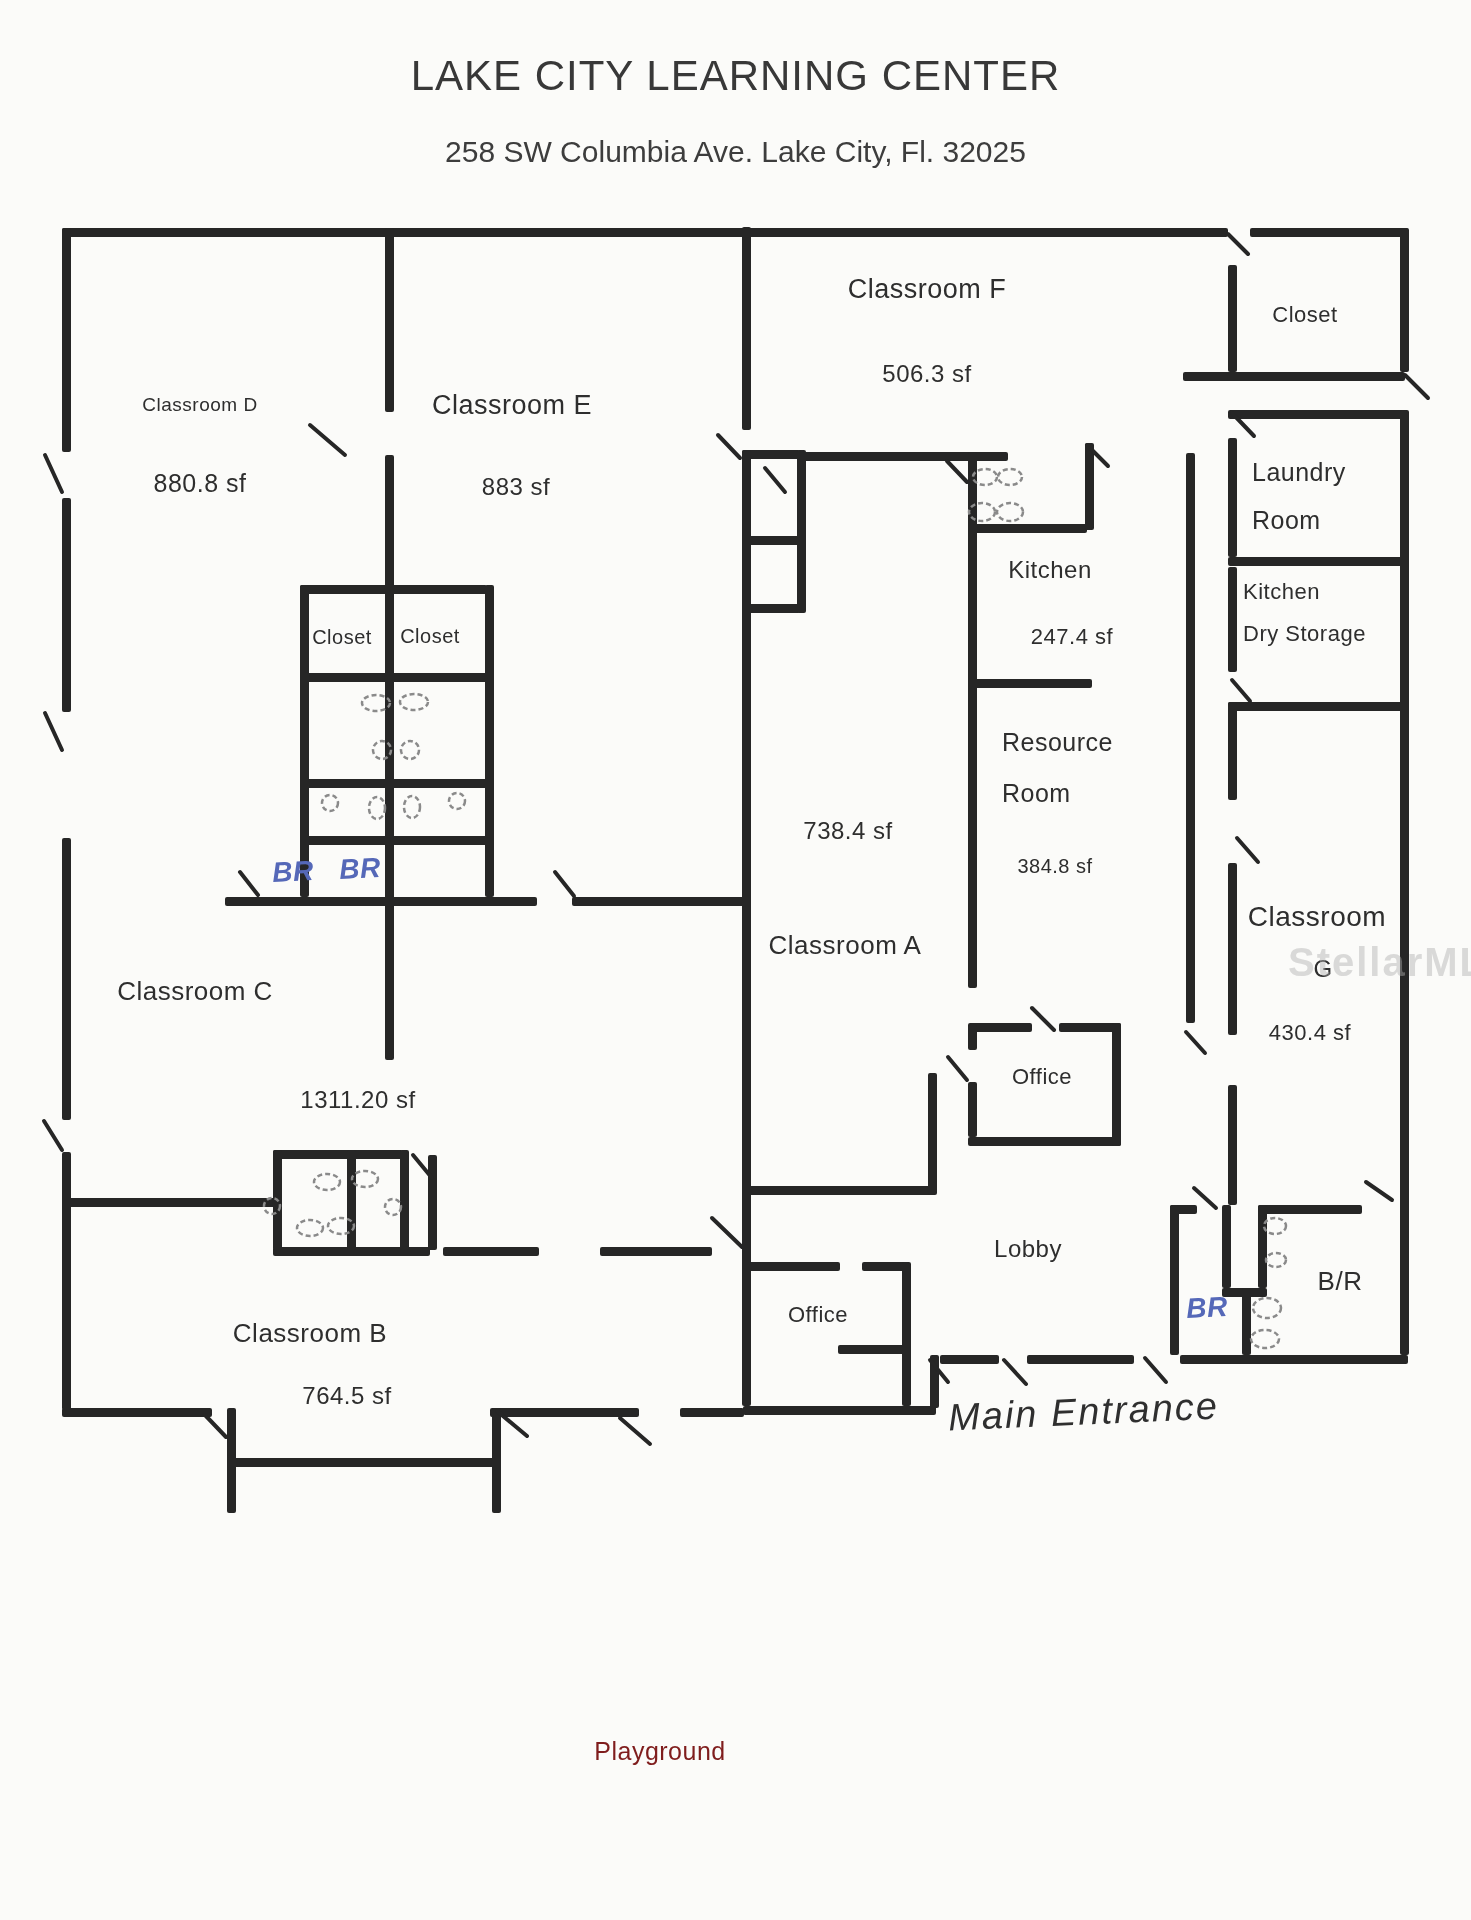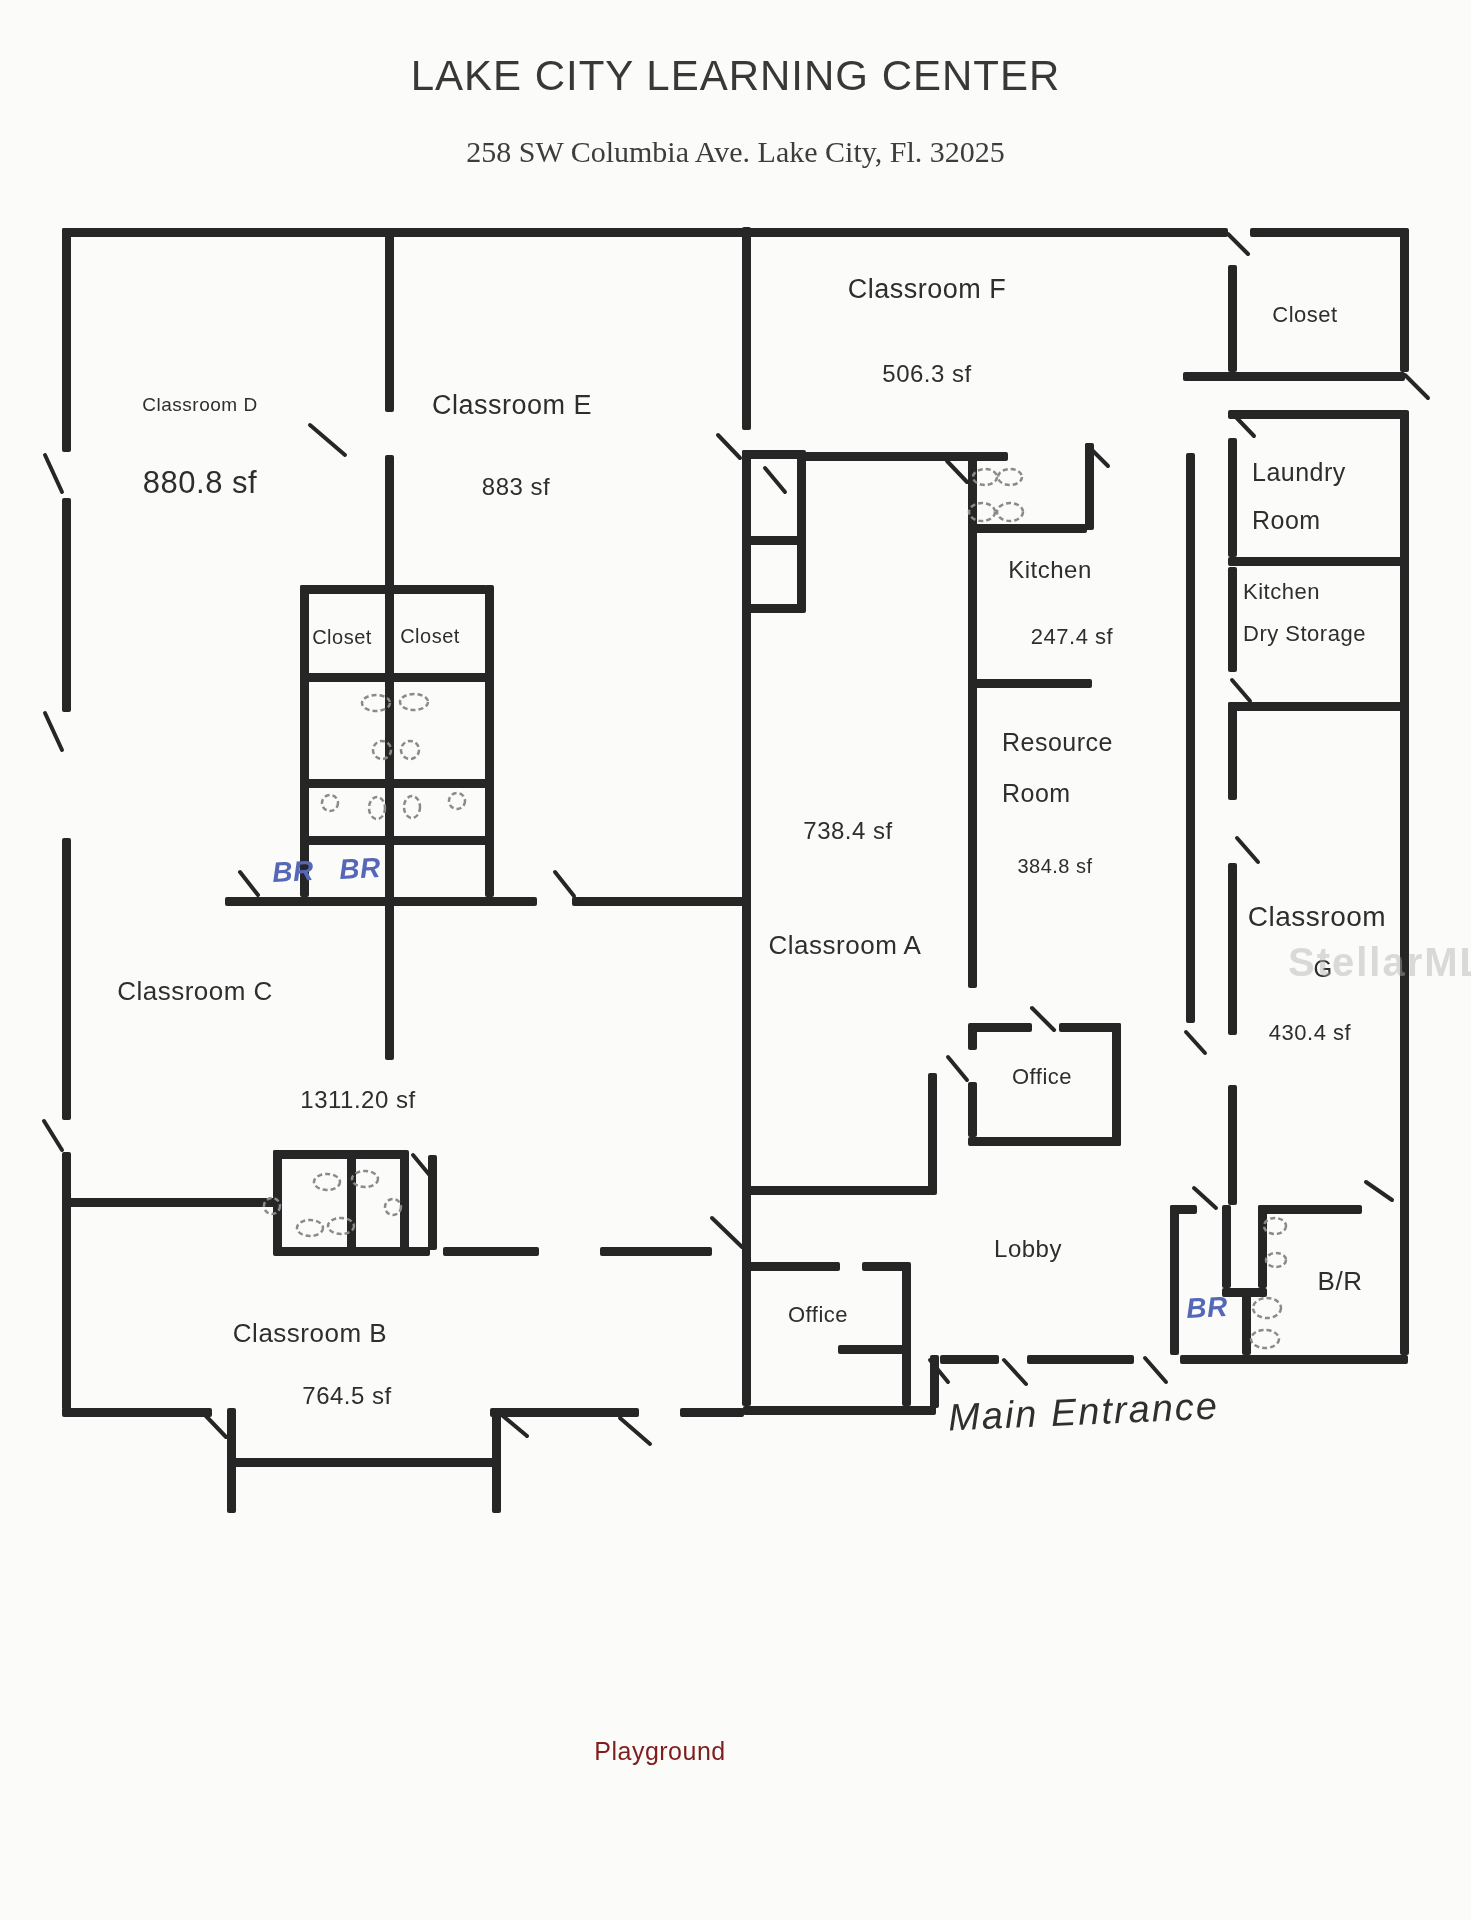--- a/index.html
+++ b/index.html
@@ -4,21 +4,21 @@
 <style>
   html,body{margin:0;padding:0;}
   body{
     width:1471px;height:1920px;position:relative;overflow:hidden;
     background:#fbfbf9;
     font-family:"Liberation Sans",sans-serif;
   }
   .title{position:absolute;left:0;top:52px;width:100%;text-align:center;
          font-size:42px;letter-spacing:1px;color:#383838;}
   .address{position:absolute;left:0;top:135px;width:100%;text-align:center;
-         font-size:30px;color:#3d3d3d;font-family:Liberation Serif, serif;}
+         font-size:30px;color:#3d3d3d;}
   svg{position:absolute;left:0;top:0;}
   .lbl{position:absolute;transform:translate(-50%,-50%);white-space:nowrap;
        color:#2e2e2e;letter-spacing:.5px;}
   .lbl.left{transform:translate(0,-50%);}
   .b{font-weight:normal;}
   .ink{color:#5568b8;font-weight:bold;font-style:italic;transform:translate(-50%,-50%) rotate(-3deg);}
   .hand{color:#2f2f2f;font-style:italic;letter-spacing:2px;
         transform:translate(0,-50%) rotate(-2.5deg);}
   .watermark{position:absolute;transform:translate(0,-50%);font-weight:bold;
         font-size:40px;color:rgba(175,175,175,.45);letter-spacing:2px;}
@@ -155,21 +155,21 @@
     <ellipse cx="310" cy="1228" rx="13" ry="8" fill="none" stroke="#8a8a8a" stroke-width="2.5" stroke-dasharray="5 3"></ellipse>
     <ellipse cx="341" cy="1226" rx="13" ry="8" fill="none" stroke="#8a8a8a" stroke-width="2.5" stroke-dasharray="5 3"></ellipse>
     <ellipse cx="393" cy="1207" rx="8" ry="8" fill="none" stroke="#8a8a8a" stroke-width="2.5" stroke-dasharray="5 3"></ellipse>
     <ellipse cx="1275" cy="1226" rx="11" ry="8" fill="none" stroke="#8a8a8a" stroke-width="2.5" stroke-dasharray="5 3"></ellipse>
     <ellipse cx="1276" cy="1260" rx="10" ry="7" fill="none" stroke="#8a8a8a" stroke-width="2.5" stroke-dasharray="5 3"></ellipse>
     <ellipse cx="1267" cy="1308" rx="14" ry="10" fill="none" stroke="#8a8a8a" stroke-width="2.5" stroke-dasharray="5 3"></ellipse>
     <ellipse cx="1265" cy="1339" rx="14" ry="9" fill="none" stroke="#8a8a8a" stroke-width="2.5" stroke-dasharray="5 3"></ellipse>
   </svg>
 
 <div class="lbl b" style="left:200px;top:405px;font-size:19px">Classroom D</div>
-<div class="lbl" style="left:200px;top:483px;font-size:31px">880.8 sf</div>
+<div class="lbl" style="left:200px;top:483px;font-size:25px">880.8 sf</div>
 
 <div class="lbl b" style="left:512px;top:405px;font-size:27px">Classroom E</div>
 <div class="lbl" style="left:516px;top:487px;font-size:24px">883 sf</div>
 
 <div class="lbl b" style="left:927px;top:289px;font-size:27px">Classroom F</div>
 <div class="lbl" style="left:927px;top:374px;font-size:24px">506.3 sf</div>
 
 <div class="lbl b" style="left:1305px;top:315px;font-size:22px">Closet</div>
 
 <div class="lbl b left" style="left:1252px;top:472px;font-size:25px">Laundry</div>

